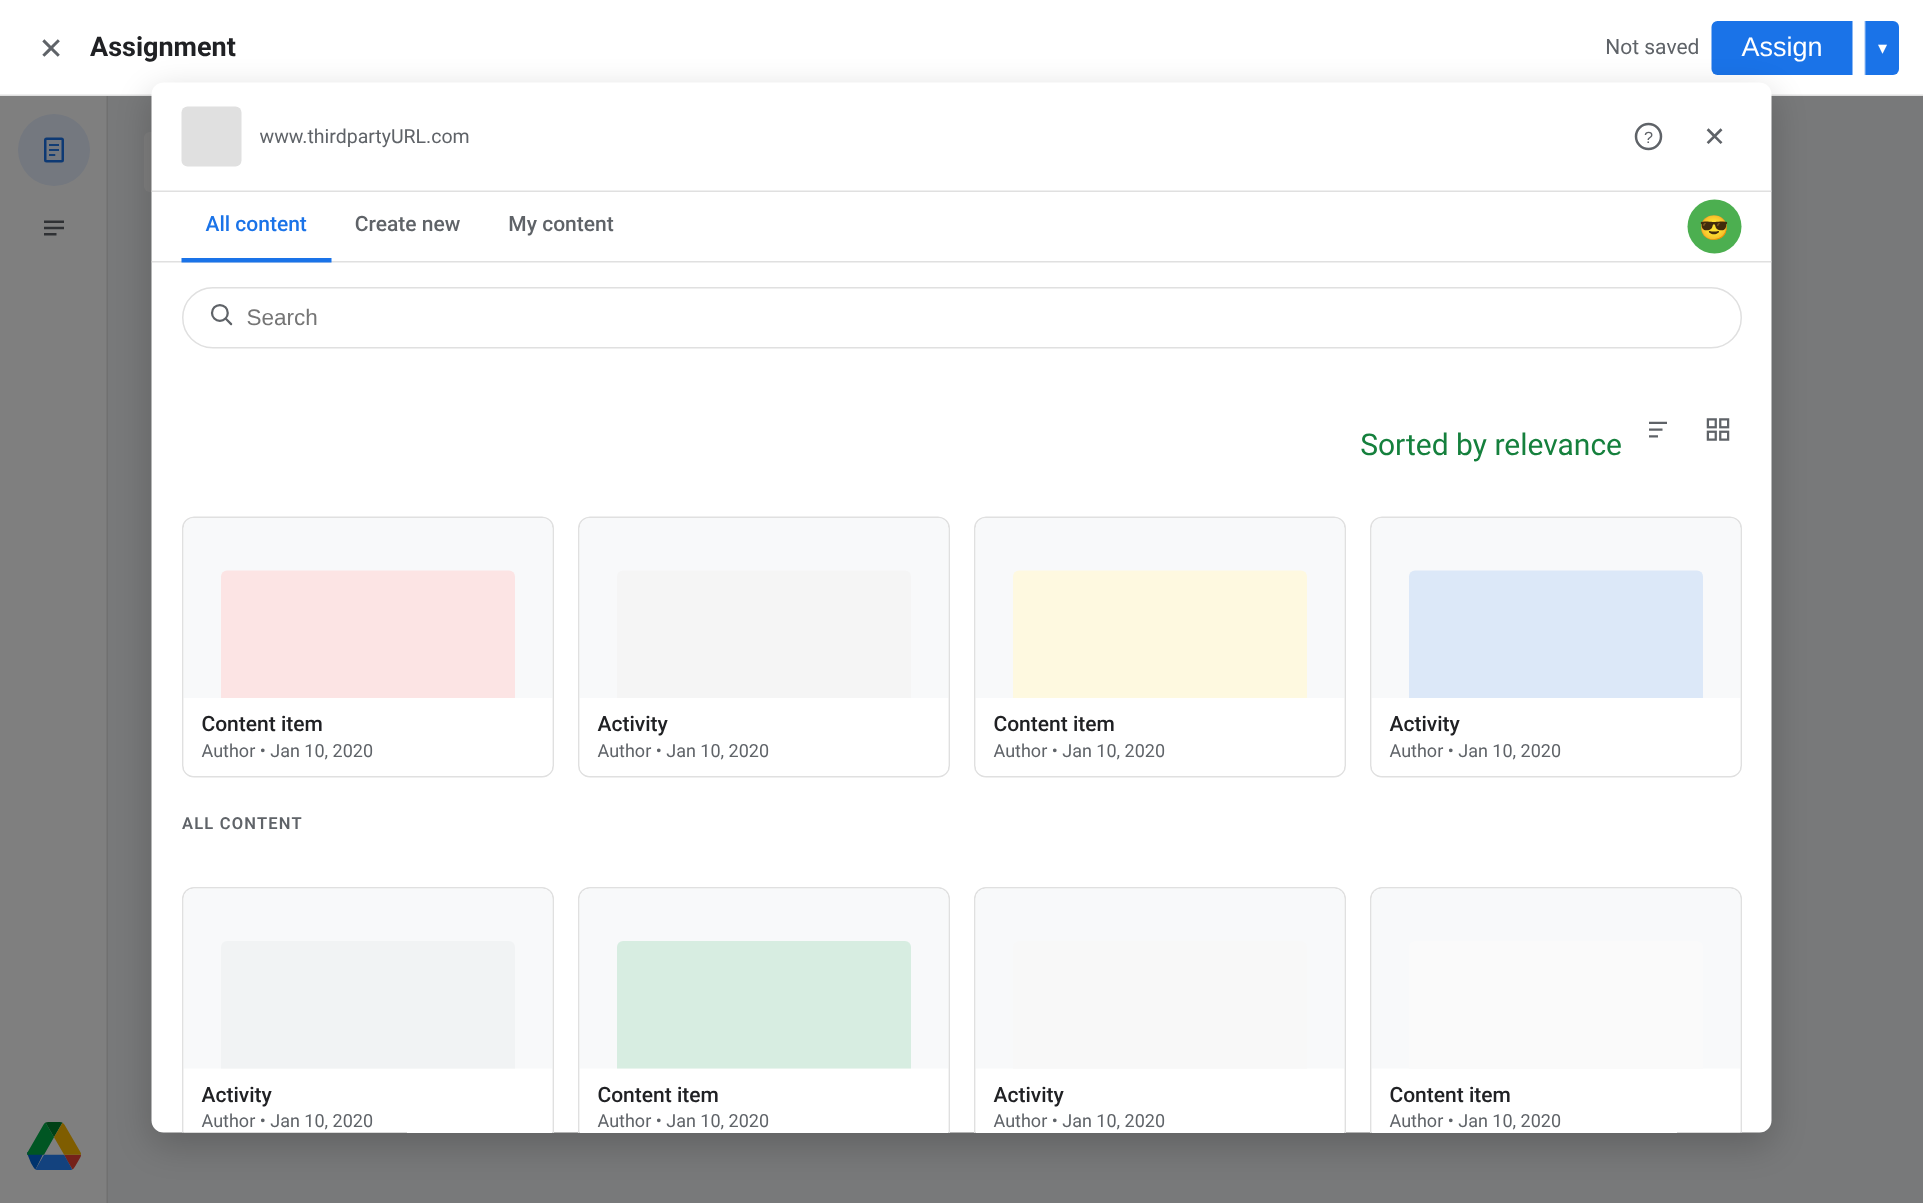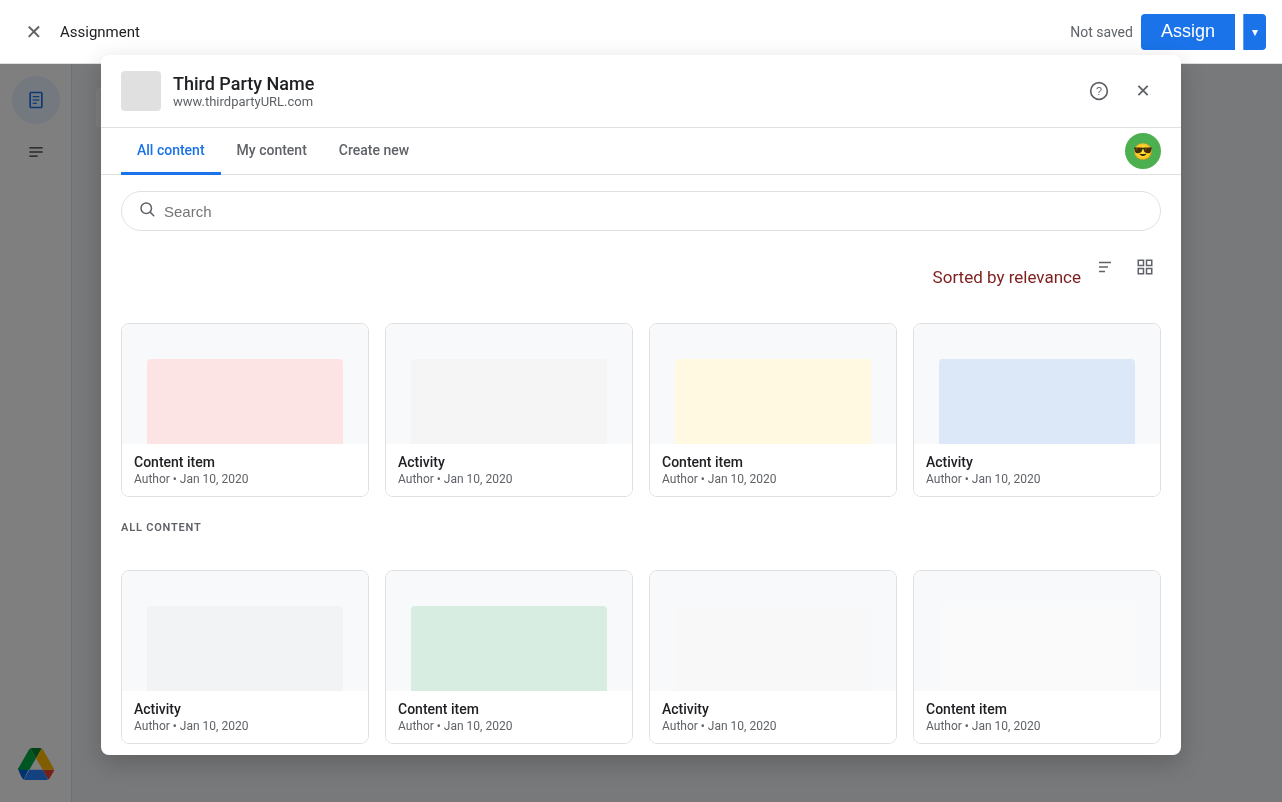--- a/index.html
+++ b/index.html
@@ -39,24 +39,24 @@
       height: 36px;
       display: flex;
       align-items: center;
       justify-content: center;
       cursor: pointer;
       border-radius: 50%;
       color: #5f6368;
       font-size: 20px;
     }
     .top-bar-title {
-      font-size: 15px;
+      font-size: 18px;
       color: #202124;
       margin-left: 8px;
-      font-weight: 400;
+      font-weight: 700;
     }
     .top-bar-right {
       margin-left: auto;
       display: flex;
       align-items: center;
       gap: 8px;
     }
     .not-saved-label {
       font-size: 14px;
       color: #5f6368;
@@ -241,21 +241,21 @@
       max-height: 580px;
     }
 
     
     .search-bar {
       display: flex;
       align-items: center;
       border: 1px solid #e0e0e0;
       border-radius: 24px;
       padding: 8px 16px;
-      margin-bottom: 16px;
+      margin-bottom: 32px;
     }
     .search-icon {
       color: #5f6368;
       font-size: 18px;
       margin-right: 8px;
     }
     .search-input {
       border: none;
       outline: none;
       font-size: 15px;
@@ -266,22 +266,22 @@
 
     
     .sort-bar {
       display: flex;
       align-items: center;
       justify-content: flex-end;
       margin-bottom: 12px;
       gap: 8px;
     }
     .sort-label {
-      font-size: 17px;
-      color: #7f1d1d;
+      font-size: 20px;
+      color: #15803d;
       margin-top: 20px;
     }
     .sort-icon, .view-icon {
       color: #5f6368;
       font-size: 18px;
       cursor: pointer;
       width: 32px;
       height: 32px;
       display: flex;
       align-items: center;
@@ -405,40 +405,39 @@
   <div style="background:#fff; border-radius:4px; padding:16px; margin-left:0; width:200px; height:40px; margin-bottom:8px;"></div>
 </div>
 
 <div class="overlay-backdrop"></div>
 
 <div class="modal">
 
   <div class="modal-header">
     <div class="modal-logo"></div>
     <div class="modal-title-group">
-      <div class="modal-title">Third Party Name</div>
       <div class="modal-url">www.thirdpartyURL.com</div>
     </div>
     <div class="modal-header-actions">
       <button class="icon-btn">
         <svg width="20" height="20" viewBox="0 0 24 24">
           <circle cx="12" cy="12" r="10" stroke="#5f6368" stroke-width="2" fill="none"></circle>
           <text x="12" y="17" text-anchor="middle" font-size="13" fill="#5f6368" font-family="Arial">?</text>
         </svg>
       </button>
       <button class="icon-btn">
         <span>✕</span>
       </button>
     </div>
   </div>
 
   <div class="tabs-bar">
     <div class="tab active">All content</div>
+    <div class="tab">Create new</div>
     <div class="tab">My content</div>
-    <div class="tab">Create new</div>
     <div class="tab-spacer"></div>
     <div class="user-avatar">
       <span>😎</span>
     </div>
   </div>
 
   <div class="modal-body">
 
     <div class="search-bar">
       <span class="search-icon">

